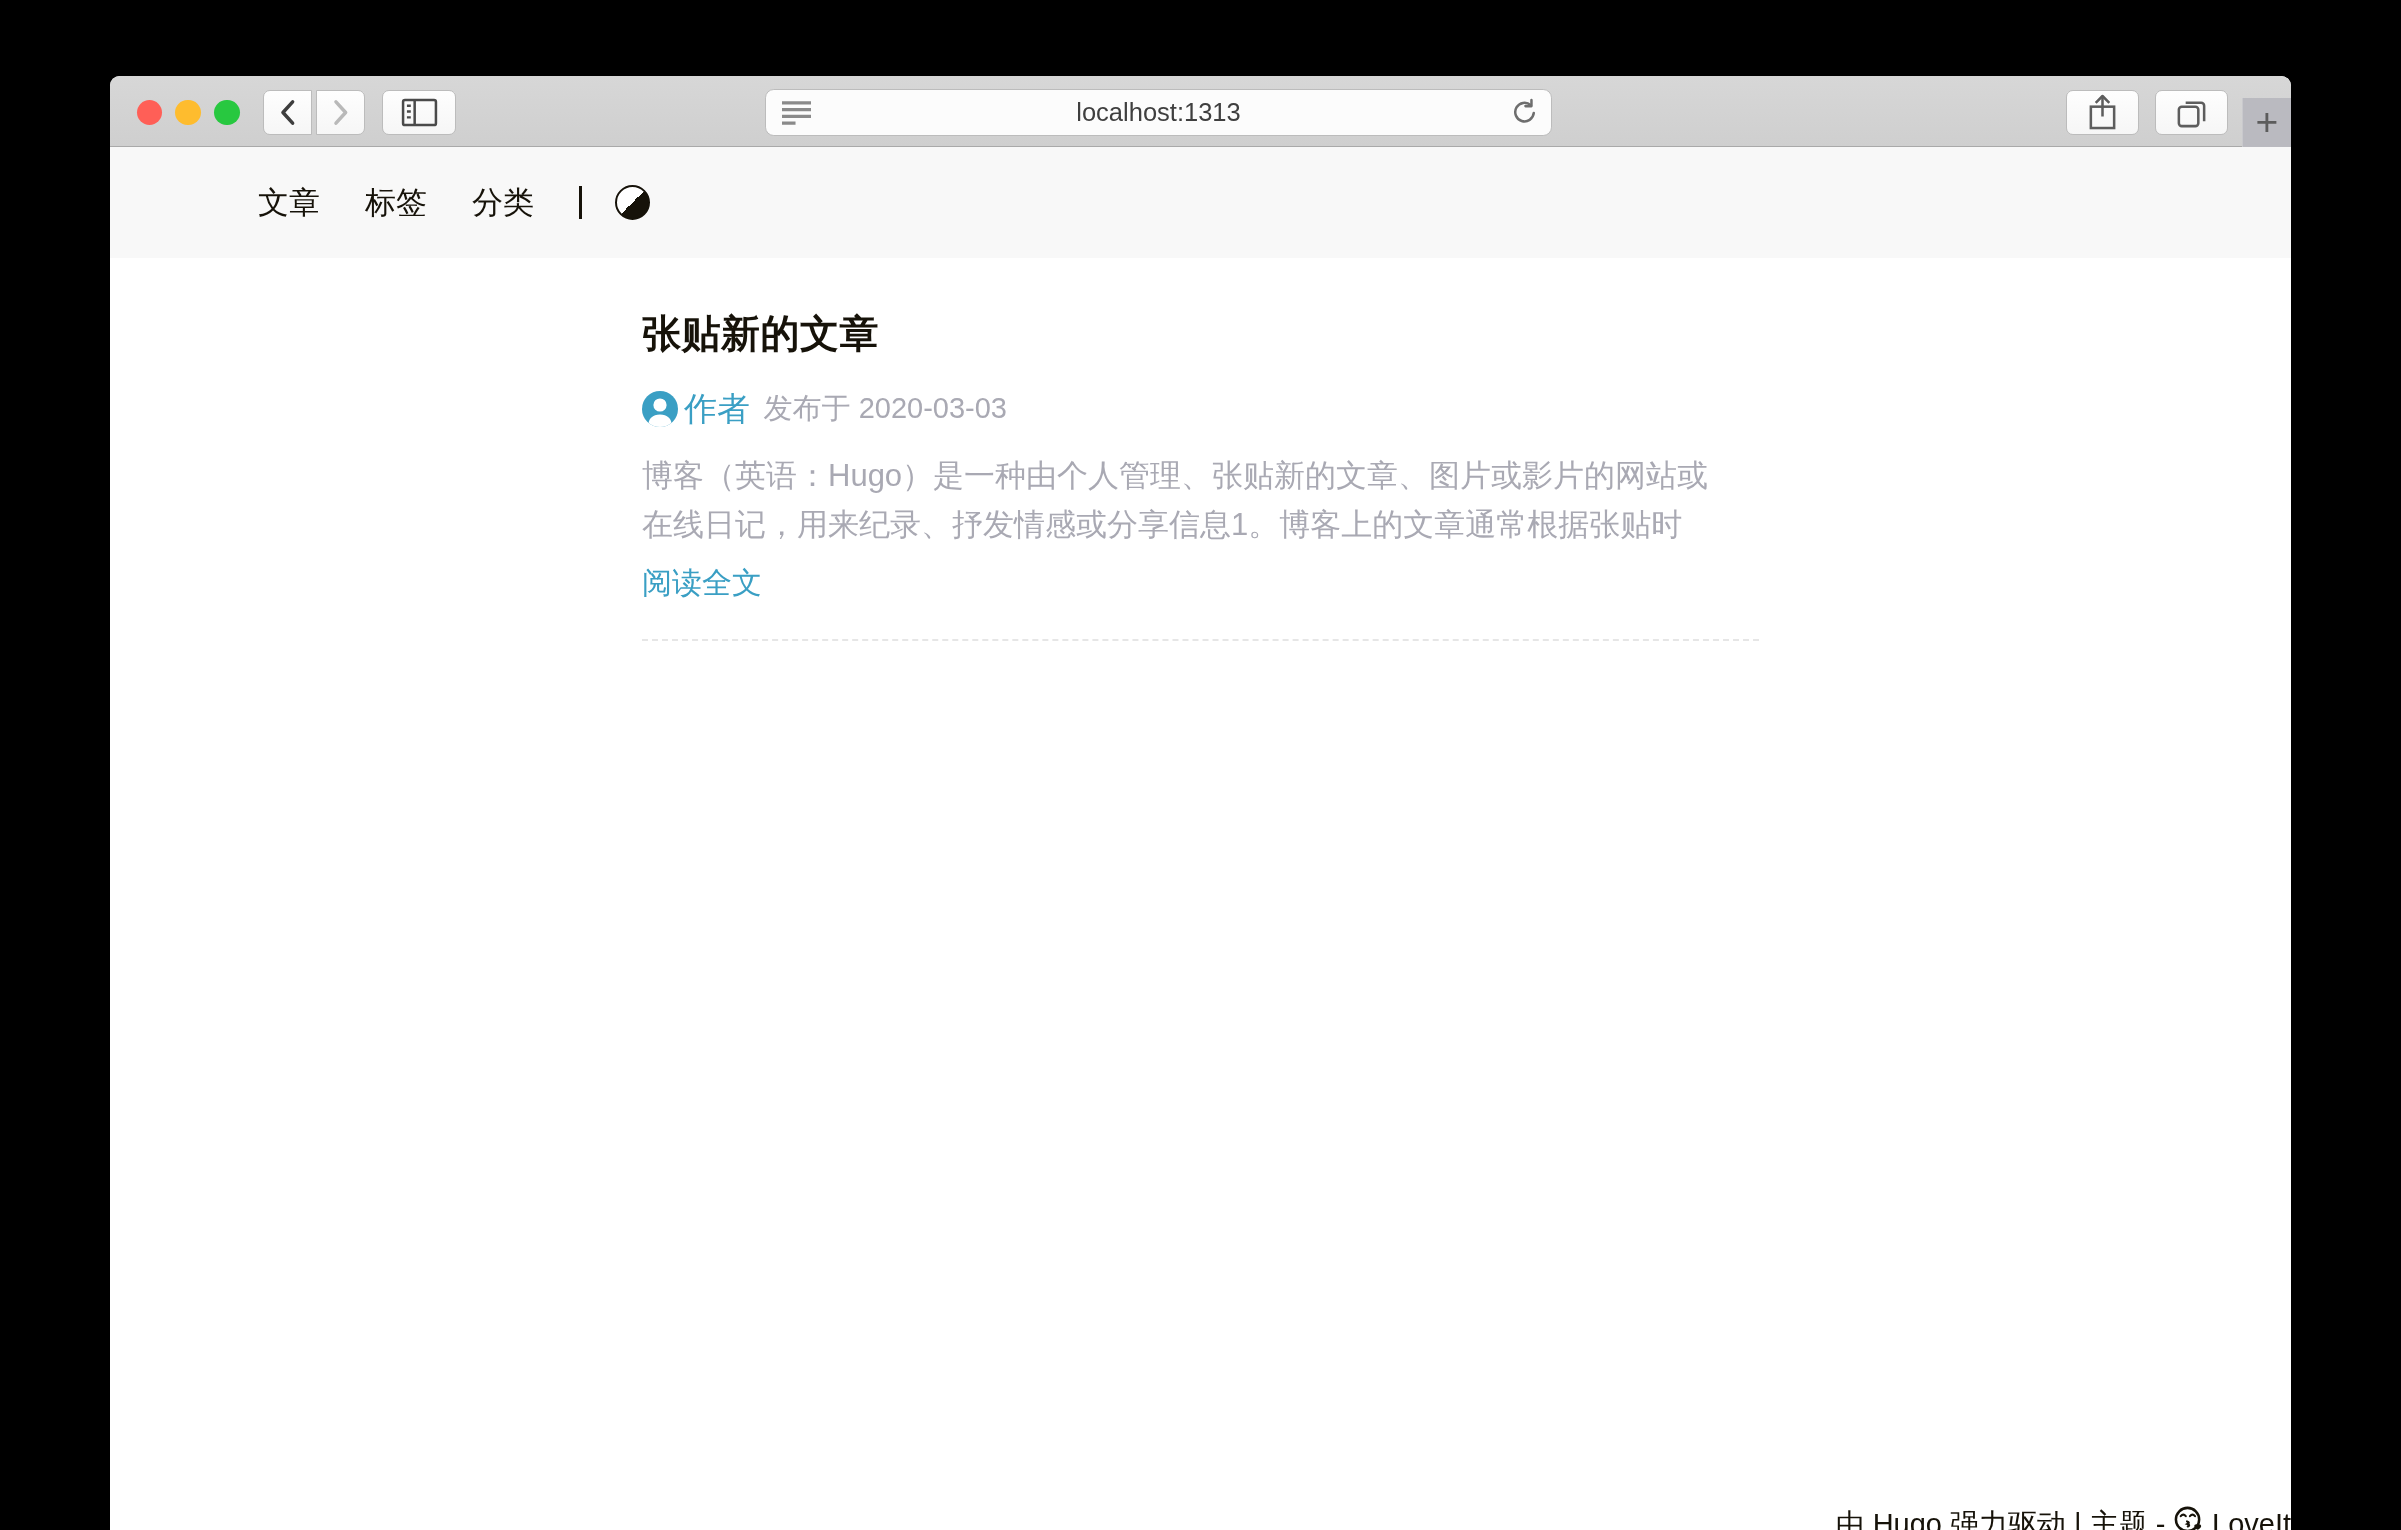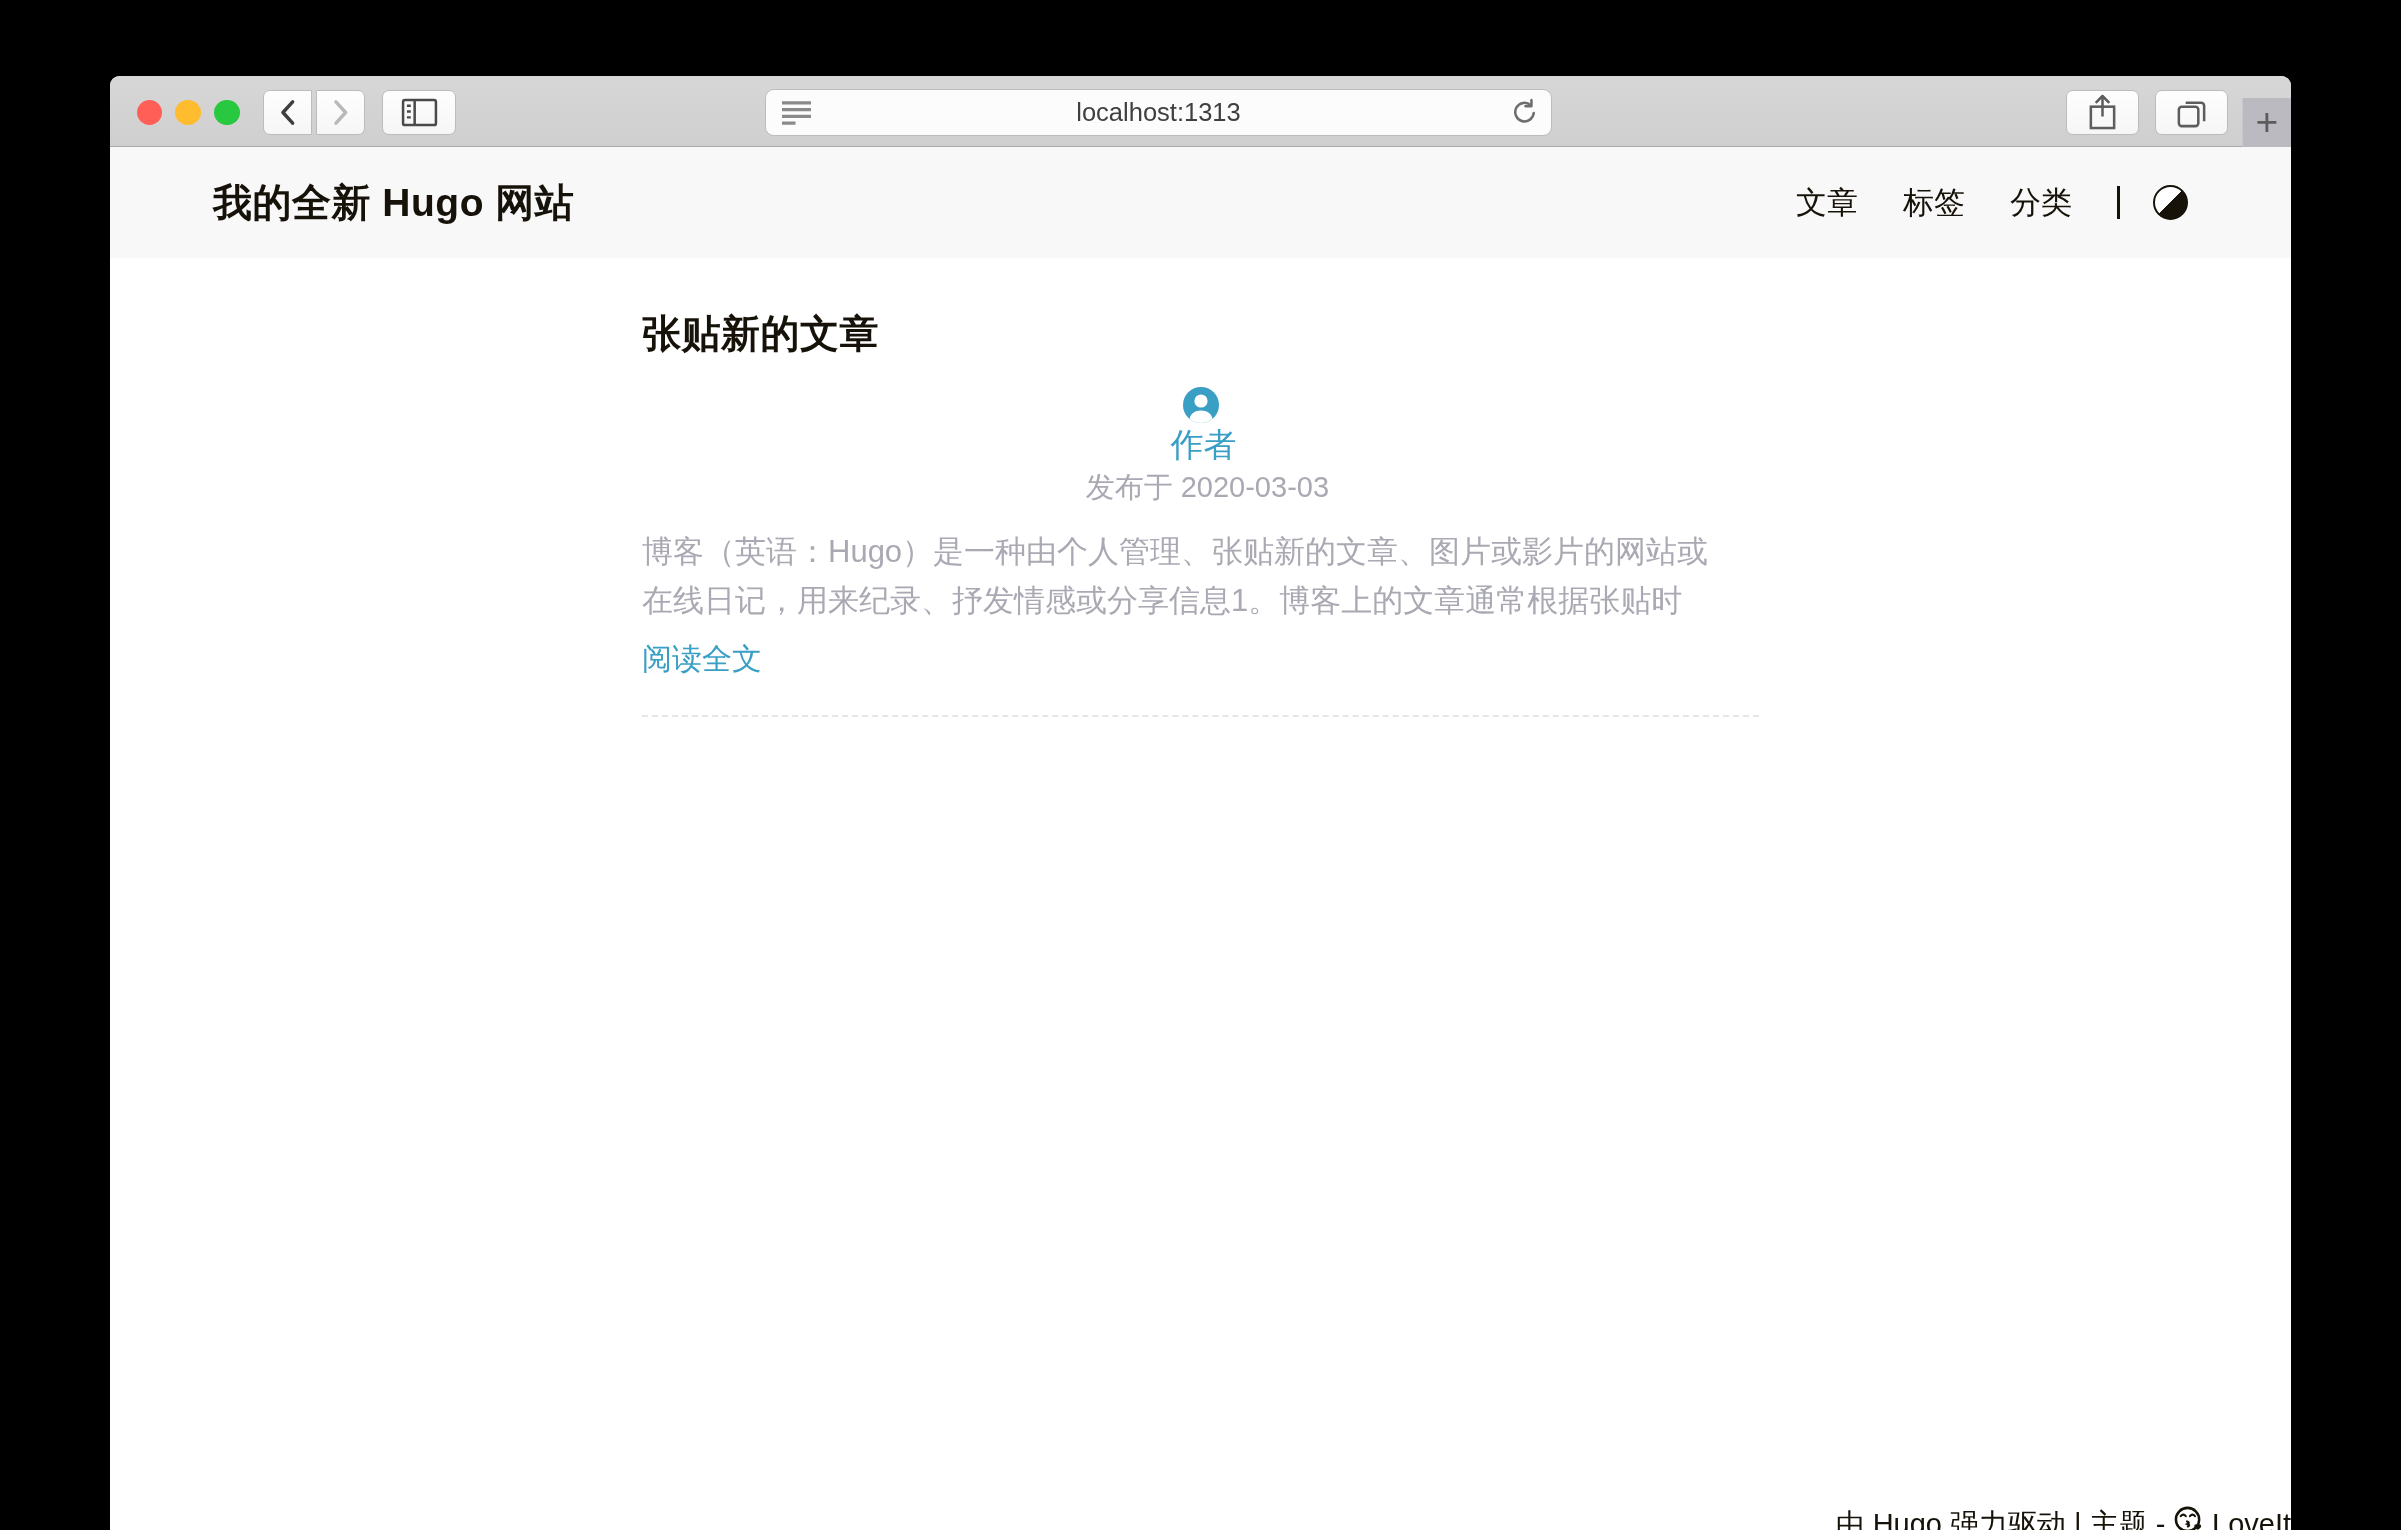--- a/index.html
+++ b/index.html
@@ -54,21 +54,21 @@
   .site-nav{display:flex;align-items:center;justify-content:space-between;}
   .nav-item{font-size:31px;color:var(--text);text-decoration:none;margin-left:45px;cursor:pointer;}
   .nav-divider{width:2.9px;height:33px;background:var(--text);margin-left:45px;}
   .theme-toggle{width:35px;height:35px;border-radius:50%;margin-left:33px;cursor:pointer;
     border:2.9px solid var(--text);
     background:linear-gradient(135deg,#fff 50%,var(--text) 50%);}
 
   
   .content{width:1117px;margin:0 auto;padding-top:49px;}
   .post-title{font-size:39px;font-weight:bold;letter-spacing:0.5px;}
-  .post-meta{display:flex;align-items:center;margin-top:25.5px;flex-direction:column;}
+  .post-meta{display:flex;align-items:center;margin-top:25.5px;}
   .author-icon{width:36px;height:36px;flex:0 0 auto;}
   .author-name{font-size:33px;color:var(--accent);margin-left:5.9px;text-decoration:none;cursor:pointer;}
   .pub{font-size:29px;color:var(--muted);margin-left:13.7px;}
   .summary{margin-top:19.6px;font-size:31px;line-height:49px;color:var(--muted);}
   .readmore{display:inline-block;margin-top:13.7px;font-size:30px;color:var(--accent);
     text-decoration:none;cursor:pointer;}
   .post-divider{margin-top:35px;border-bottom:2px dashed #e6e6e6;}
 
   
   .site-footer{position:absolute;left:0;right:0;bottom:3.9px;text-align:center;
@@ -135,21 +135,20 @@
     <div class="tbtn btn-tabs">
       <svg width="35" height="35" viewBox="0 0 36 36">
         <path d="M12 8 h16 a3 3 0 0 1 3 3 v16" fill="none" stroke="#5d5d5d" stroke-width="2.6"></path>
         <rect x="5" y="12" width="20" height="20" rx="3" fill="none" stroke="#5d5d5d" stroke-width="2.6"></rect>
       </svg>
     </div>
     <div class="newtab">+</div>
   </div>
 
   <header class="site-header">
-    <div class="site-title">我的全新 Hugo 网站</div>
     <nav class="site-nav">
       <a class="nav-item">文章</a>
       <a class="nav-item">标签</a>
       <a class="nav-item">分类</a>
       <span class="nav-divider"></span>
       <span class="theme-toggle"></span>
     </nav>
   </header>
 
   <main class="content">

